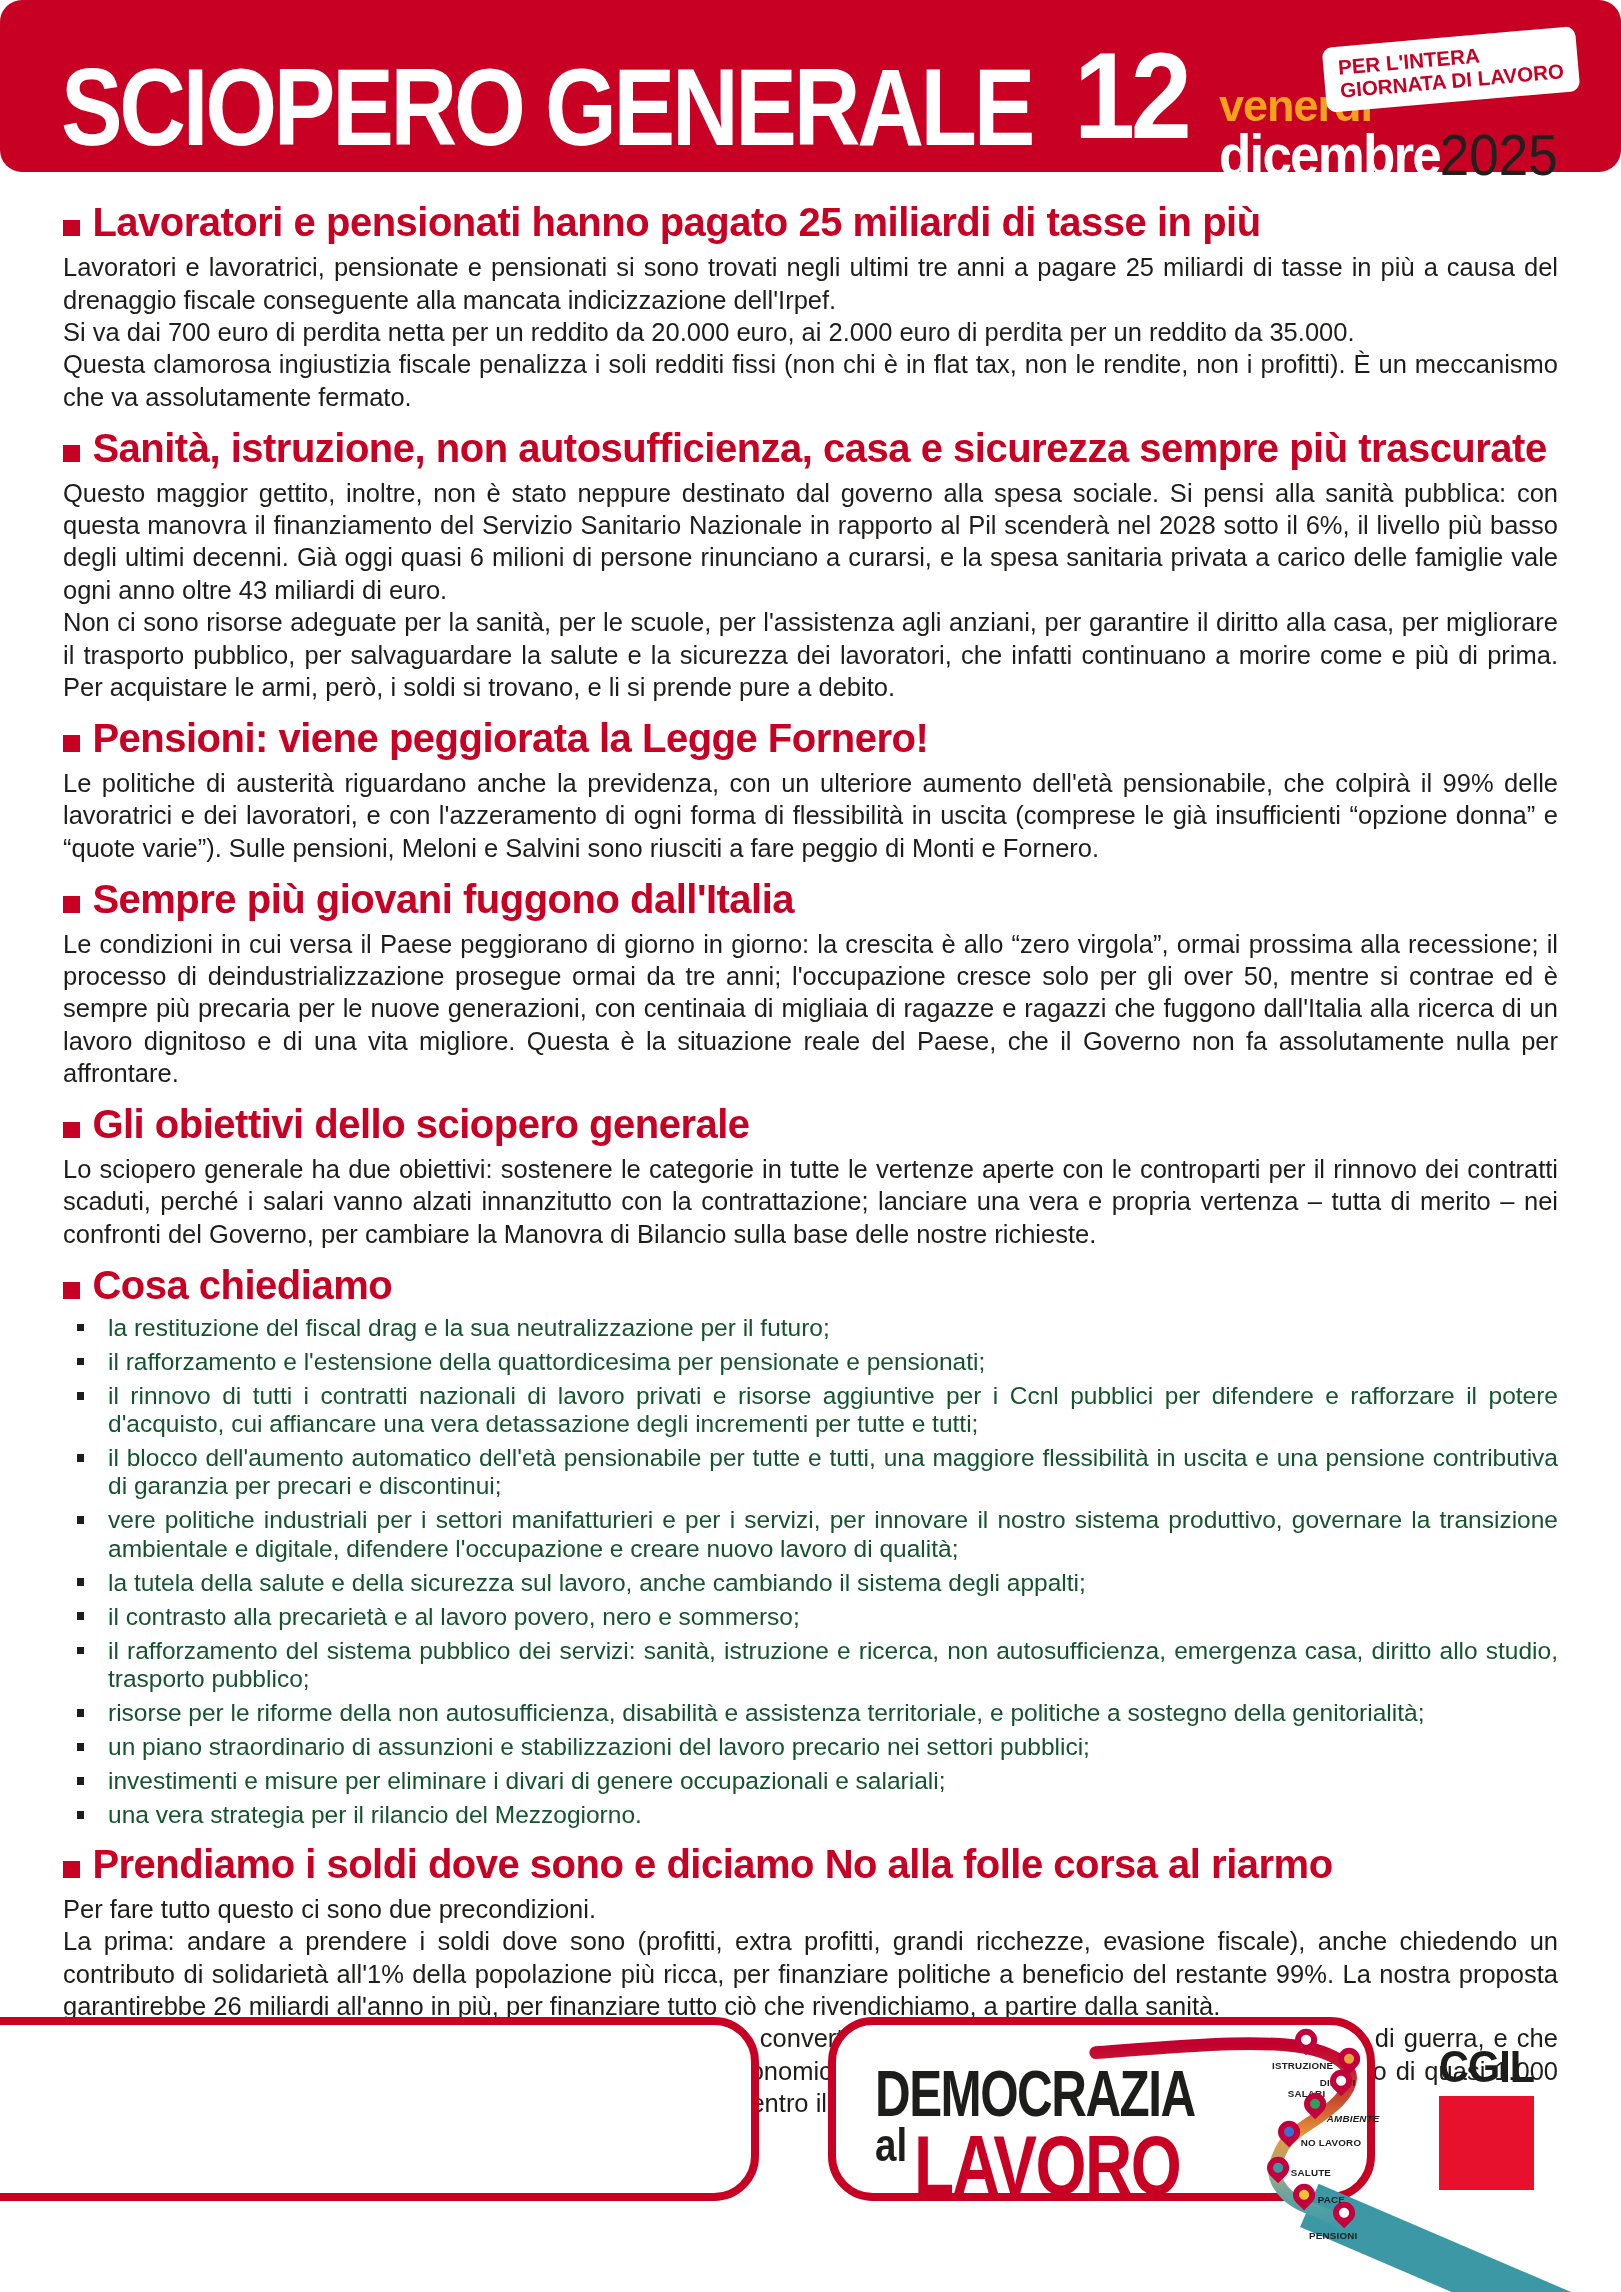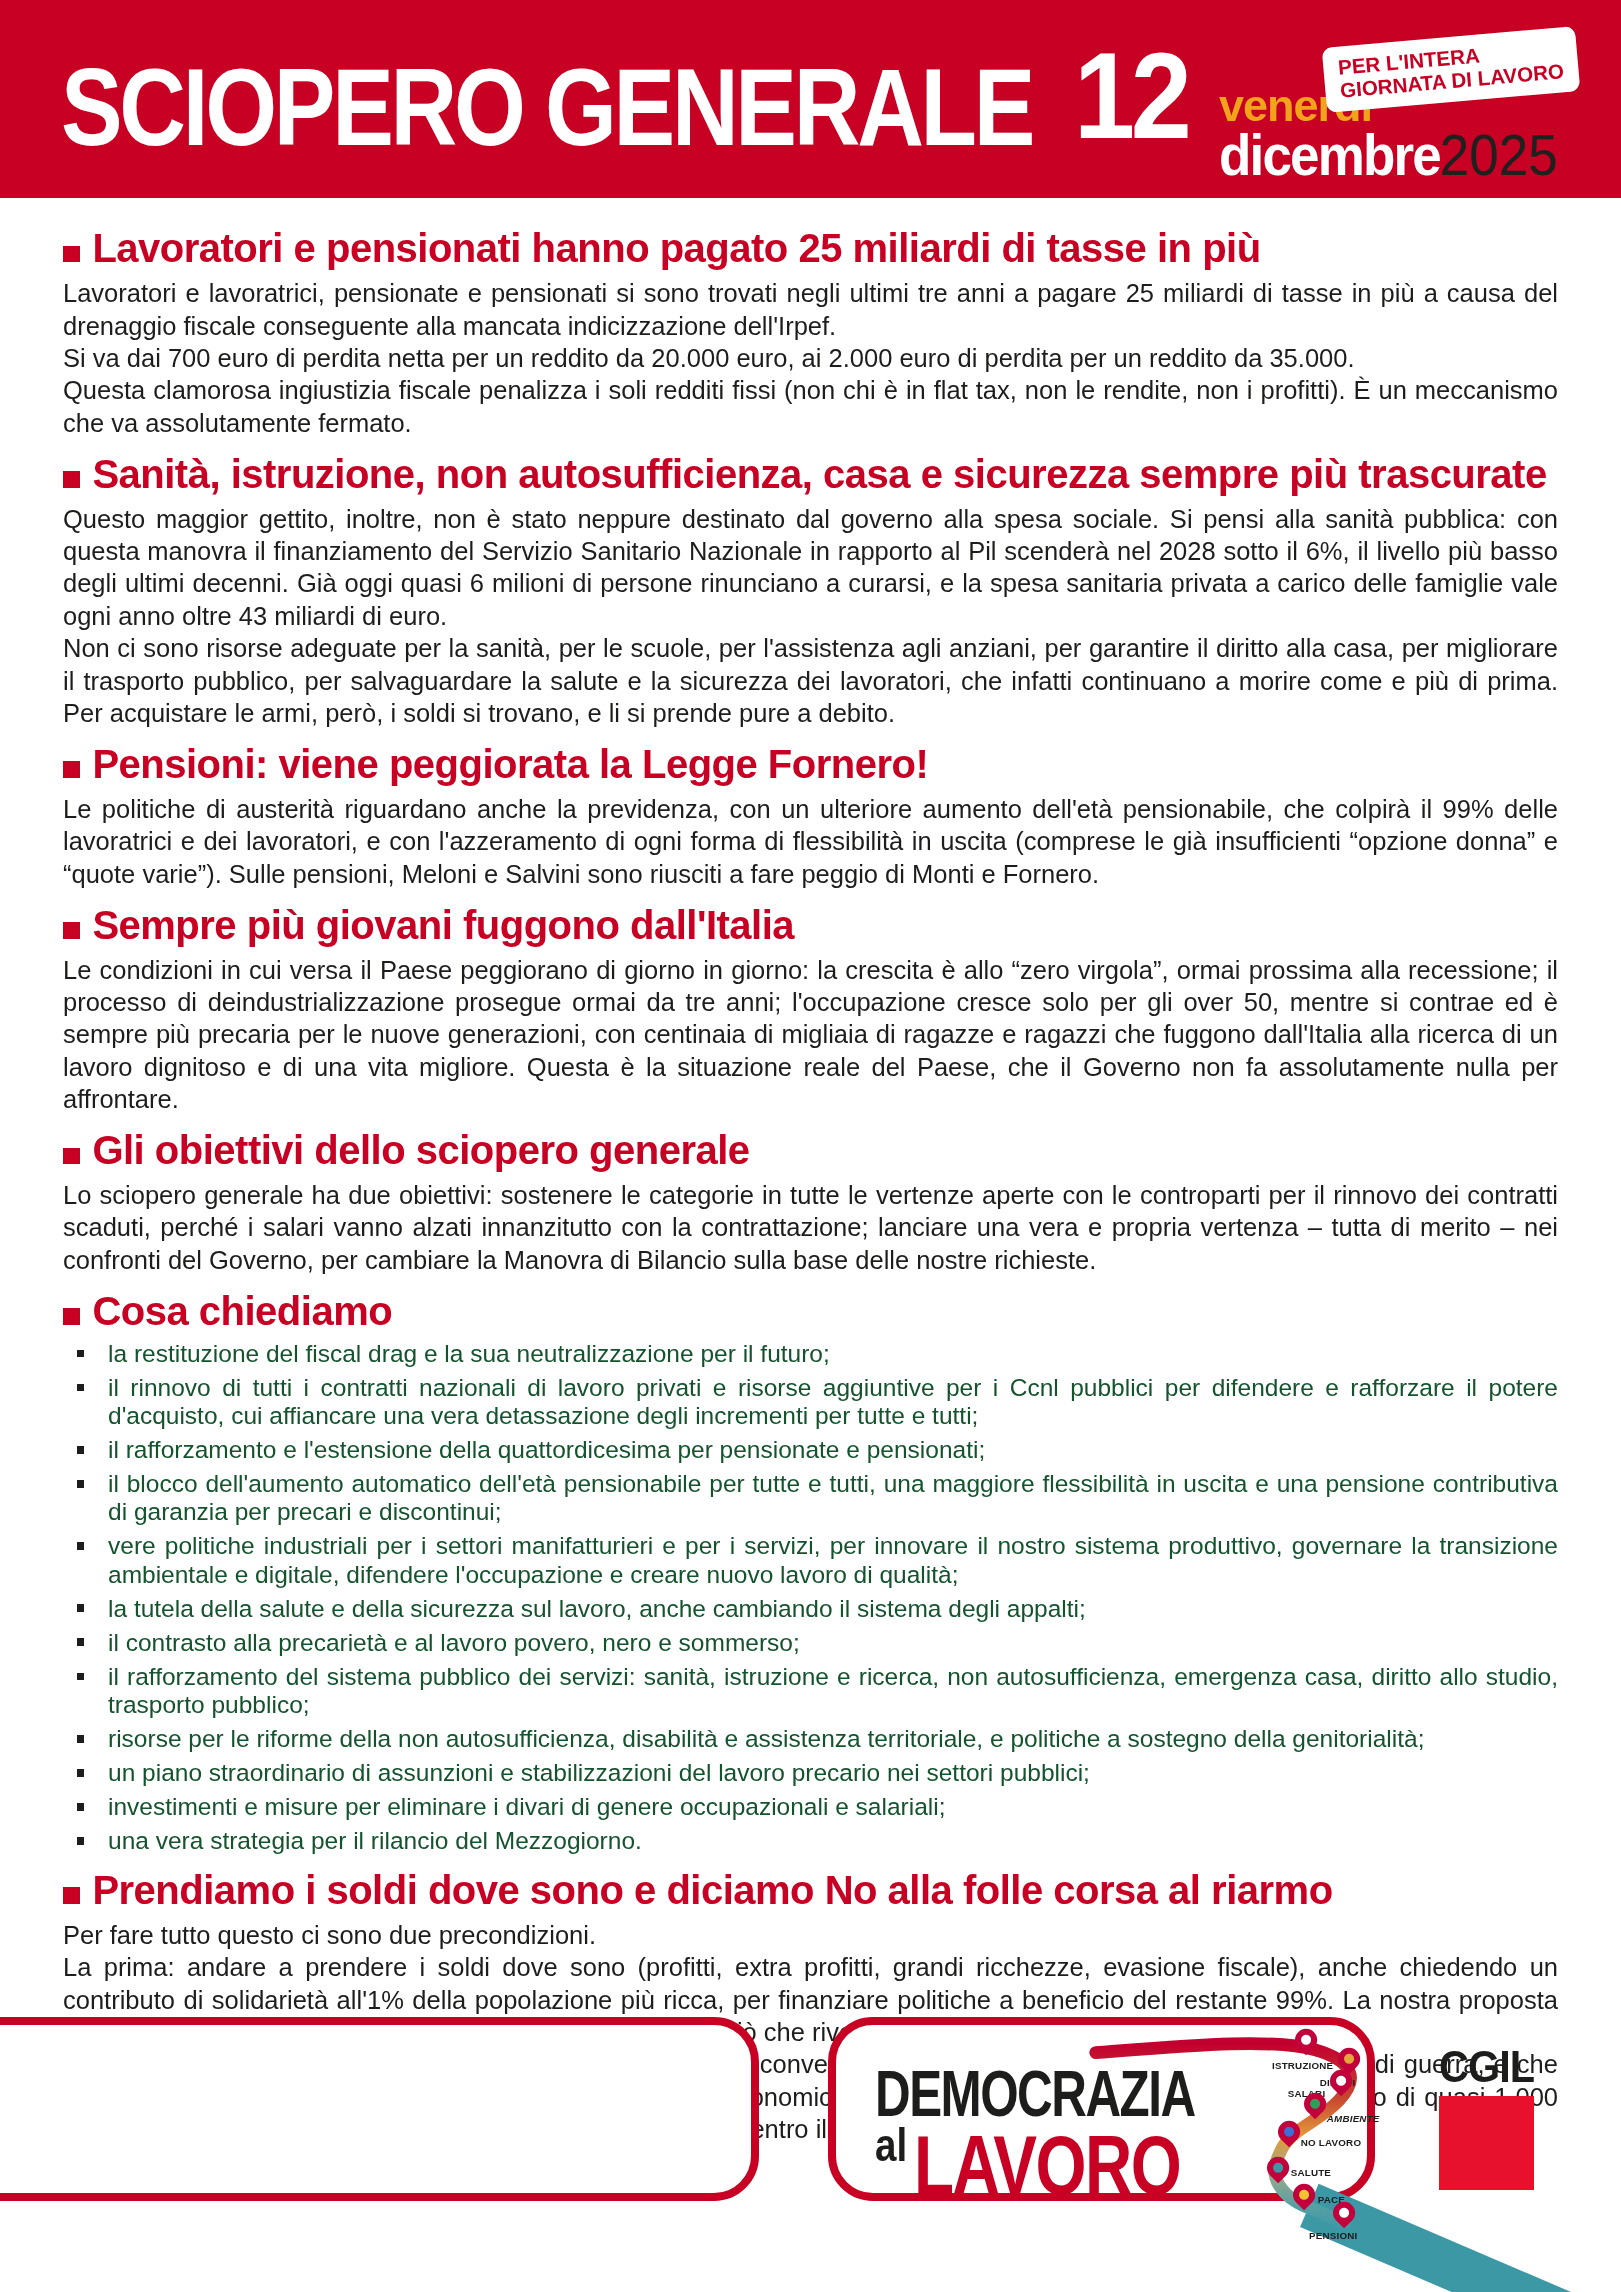--- a/index.html
+++ b/index.html
@@ -7,22 +7,23 @@
   body {
     position:relative;
     width:1621px; height:2293px;
     overflow:hidden;
     font-family:"Liberation Sans", sans-serif;
     color:#1D1D1B;
   }
   
   .band {
     position:relative;
-    width:100%; height:198px;
+    width:100%; height:172px;
     background:#C80023;
+    border-radius:22px;
   }
   .band-title {
     position:absolute; left:61px; top:43px;
     font-size:110px; font-weight:bold; color:#ffffff;
     letter-spacing:-3.9px; white-space:nowrap;
     transform:scaleX(0.84); transform-origin:left center;
   }
   .date-day {
     position:absolute; left:1074px; top:25.5px;
     font-size:122px; font-weight:bold; color:#ffffff;
@@ -196,22 +197,22 @@
     <h2 class="sec-h"><span class="sq"></span><span>Gli obiettivi dello sciopero generale</span></h2>
     <div class="paras">
         <p>Lo sciopero generale ha due obiettivi: sostenere le categorie in tutte le vertenze aperte con le controparti per il rinnovo dei contratti scaduti, perché i salari vanno alzati innanzitutto con la contrattazione; lanciare una vera e propria vertenza – tutta di merito – nei confronti del Governo, per cambiare la Manovra di Bilancio sulla base delle nostre richieste.</p>
       </div>
   </section>
 
   <section class="sec">
     <h2 class="sec-h"><span class="sq"></span><span>Cosa chiediamo</span></h2>
     <ul class="asks">
         <li>la restituzione del fiscal drag e la sua neutralizzazione per il futuro;</li>
+        <li>il rafforzamento e l'estensione della quattordicesima per pensionate e pensionati;</li>
         <li>il rinnovo di tutti i contratti nazionali di lavoro privati e risorse aggiuntive per i Ccnl pubblici per difendere e rafforzare il potere d'acquisto, cui affiancare una vera detassazione degli incrementi per tutte e tutti;</li>
-        <li>il rafforzamento e l'estensione della quattordicesima per pensionate e pensionati;</li>
         <li>il blocco dell'aumento automatico dell'età pensionabile per tutte e tutti, una maggiore flessibilità in uscita e una pensione contributiva di garanzia per precari e discontinui;</li>
         <li>vere politiche industriali per i settori manifatturieri e per i servizi, per innovare il nostro sistema produttivo, governare la transizione ambientale e digitale, difendere l'occupazione e creare nuovo lavoro di qualità;</li>
         <li>la tutela della salute e della sicurezza sul lavoro, anche cambiando il sistema degli appalti;</li>
         <li>il contrasto alla precarietà e al lavoro povero, nero e sommerso;</li>
         <li>il rafforzamento del sistema pubblico dei servizi: sanità, istruzione e ricerca, non autosufficienza, emergenza casa, diritto allo studio, trasporto pubblico;</li>
         <li>risorse per le riforme della non autosufficienza, disabilità e assistenza territoriale, e politiche a sostegno della genitorialità;</li>
         <li>un piano straordinario di assunzioni e stabilizzazioni del lavoro precario nei settori pubblici;</li>
         <li>investimenti e misure per eliminare i divari di genere occupazionali e salariali;</li>
         <li>una vera strategia per il rilancio del Mezzogiorno.</li>
       </ul>

